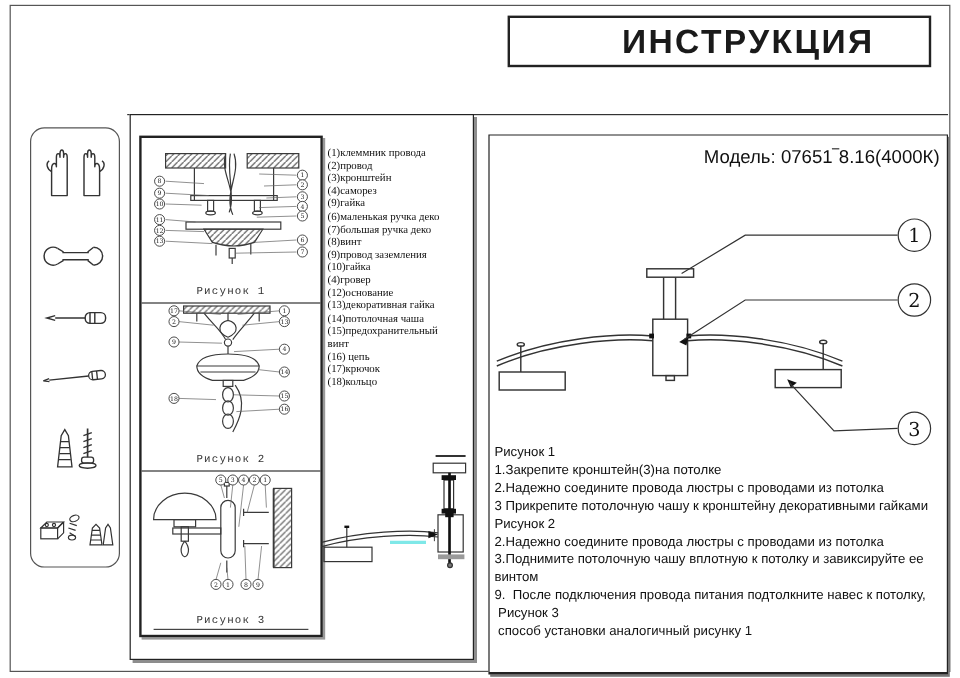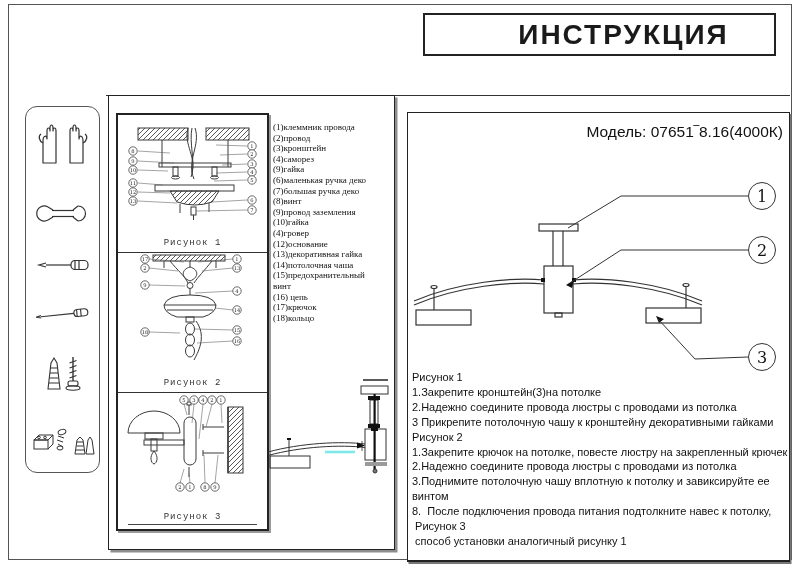--- a/index.html
+++ b/index.html
@@ -389,21 +389,20 @@
     <text class="bignum" x="354" y="95">2</text>
     <text class="bignum" x="354" y="202">3</text>
   </svg>
 
   <div class="instructions">
       <div class="line">Рисунок 1</div>
       <div class="line">1.Закрепите кронштейн(3)на потолке</div>
       <div class="line">2.Надежно соедините провода люстры с проводами из потолка</div>
       <div class="line">3 Прикрепите потолочную чашу к кронштейну декоративными гайками</div>
       <div class="line">Рисунок 2</div>
-      <div class="line">1.Закрепите крючок на потолке, повесте люстру на закрепленный крючек</div>
       <div class="line">2.Надежно соедините провода люстры с проводами из потолка</div>
       <div class="line">3.Поднимите потолочную чашу вплотную к потолку и завиксируйте ее</div>
       <div class="line">винтом</div>
-      <div class="line">8.  После подключения провода питания подтолкните навес к потолку,</div>
+      <div class="line">9.  После подключения провода питания подтолкните навес к потолку,</div>
       <div class="line"> Рисунок 3</div>
       <div class="line"> способ установки аналогичный рисунку 1</div>
     </div>
 </div>
 
 </body></html>

